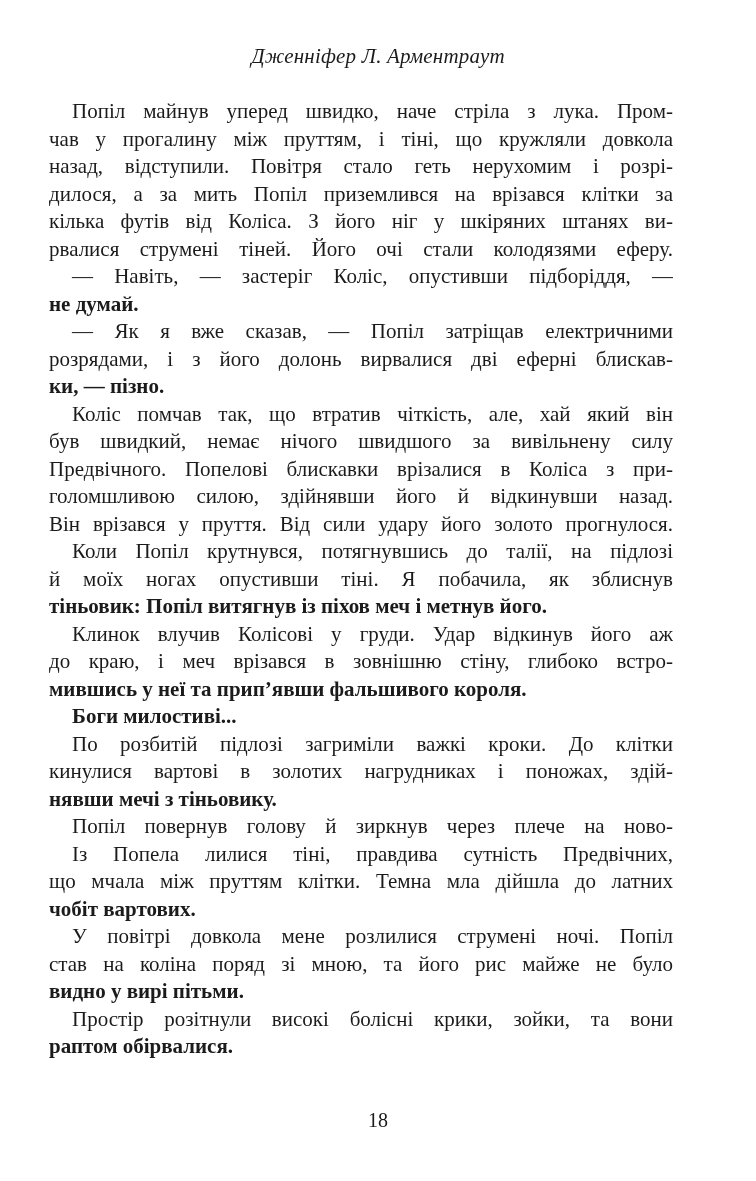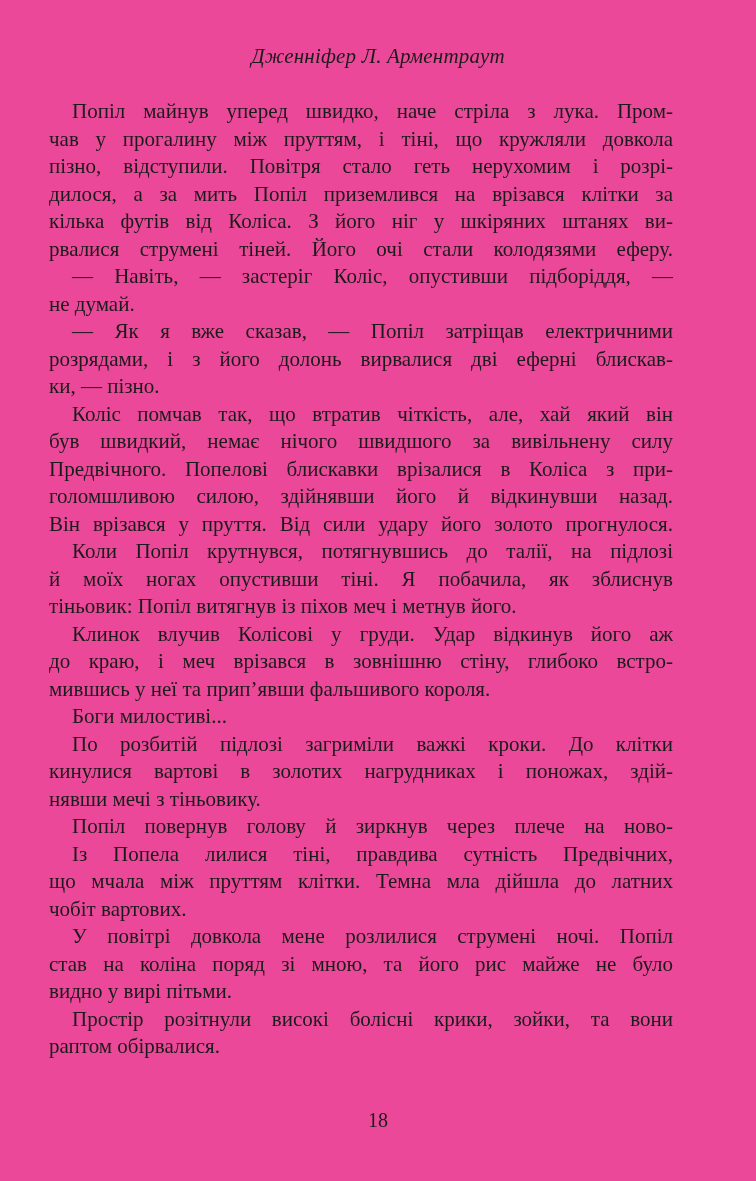--- a/index.html
+++ b/index.html
@@ -46,42 +46,43 @@
     text-align: justify;
     text-align-last: justify;
     white-space: normal;
   }
   .line.first {
     text-indent: 23px;
   }
   .line.lastline {
     text-align: left;
     text-align-last: left;
+    font-weight: bold;
   }
   .page-number {
     position: absolute;
     top: 1108px;
     left: 0;
     width: 756px;
     text-align: center;
     font-size: 20px;
     line-height: 24px;
   }
 </style>
 </head>
 <body>
 
-<div class="page" style="background: #ec4899; color: rgb(27, 27, 27);">
+<div class="page" style="background: #ffffff; color: rgb(27, 27, 27);">
   <div class="running-head">Дженніфер Л. Арментраут</div>
 
   <div class="body-text">
       <div class="paragraph">
         <div class="line first">Попіл майнув уперед швидко, наче стріла з лука. Пром-</div>
         <div class="line">чав у прогалину між пруттям, і тіні, що кружляли довкола</div>
-        <div class="line">пізно, відступили. Повітря стало геть нерухомим і розрі-</div>
+        <div class="line">назад, відступили. Повітря стало геть нерухомим і розрі-</div>
         <div class="line">дилося, а за мить Попіл приземлився на врізався клітки за</div>
         <div class="line">кілька футів від Коліса. З його ніг у шкіряних штанях ви-</div>
         <div class="line">рвалися струмені тіней. Його очі стали колодязями еферу.</div>
       </div>
       <div class="paragraph">
         <div class="line first">— Навіть, — застеріг Коліс, опустивши підборіддя, —</div>
         <div class="line lastline">не думай.</div>
       </div>
       <div class="paragraph">
         <div class="line first">— Як я вже сказав, — Попіл затріщав електричними</div>

